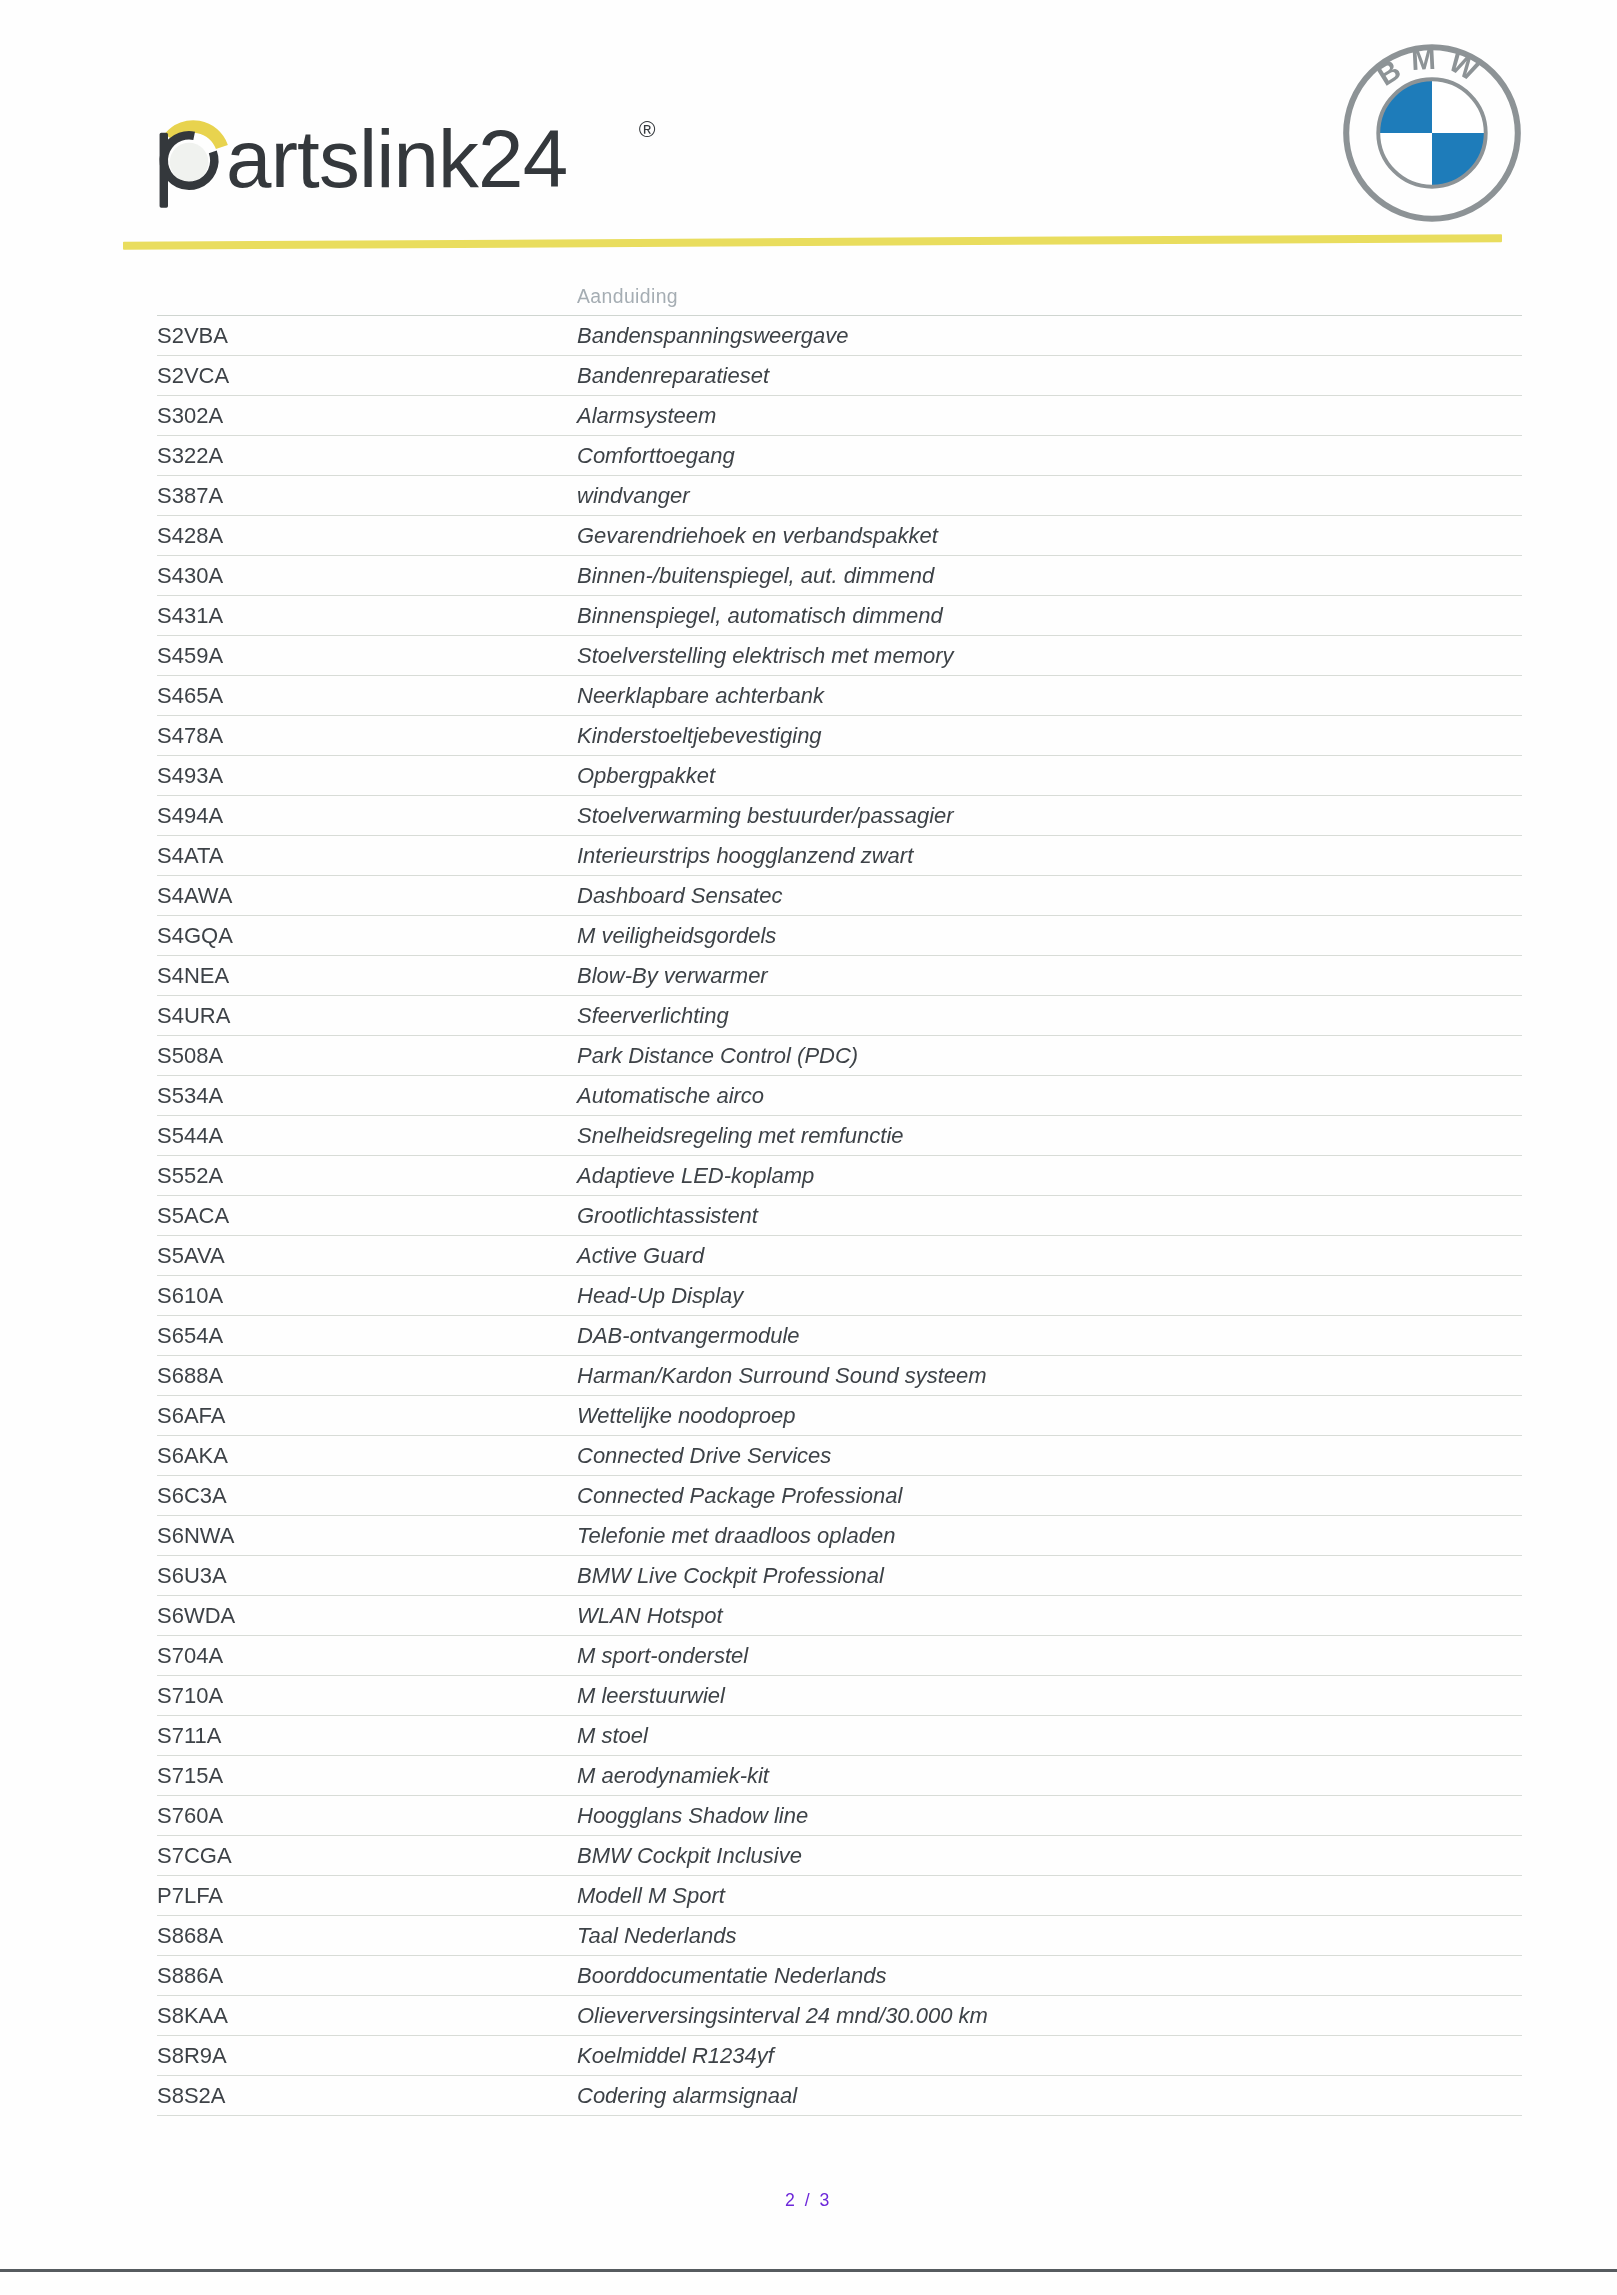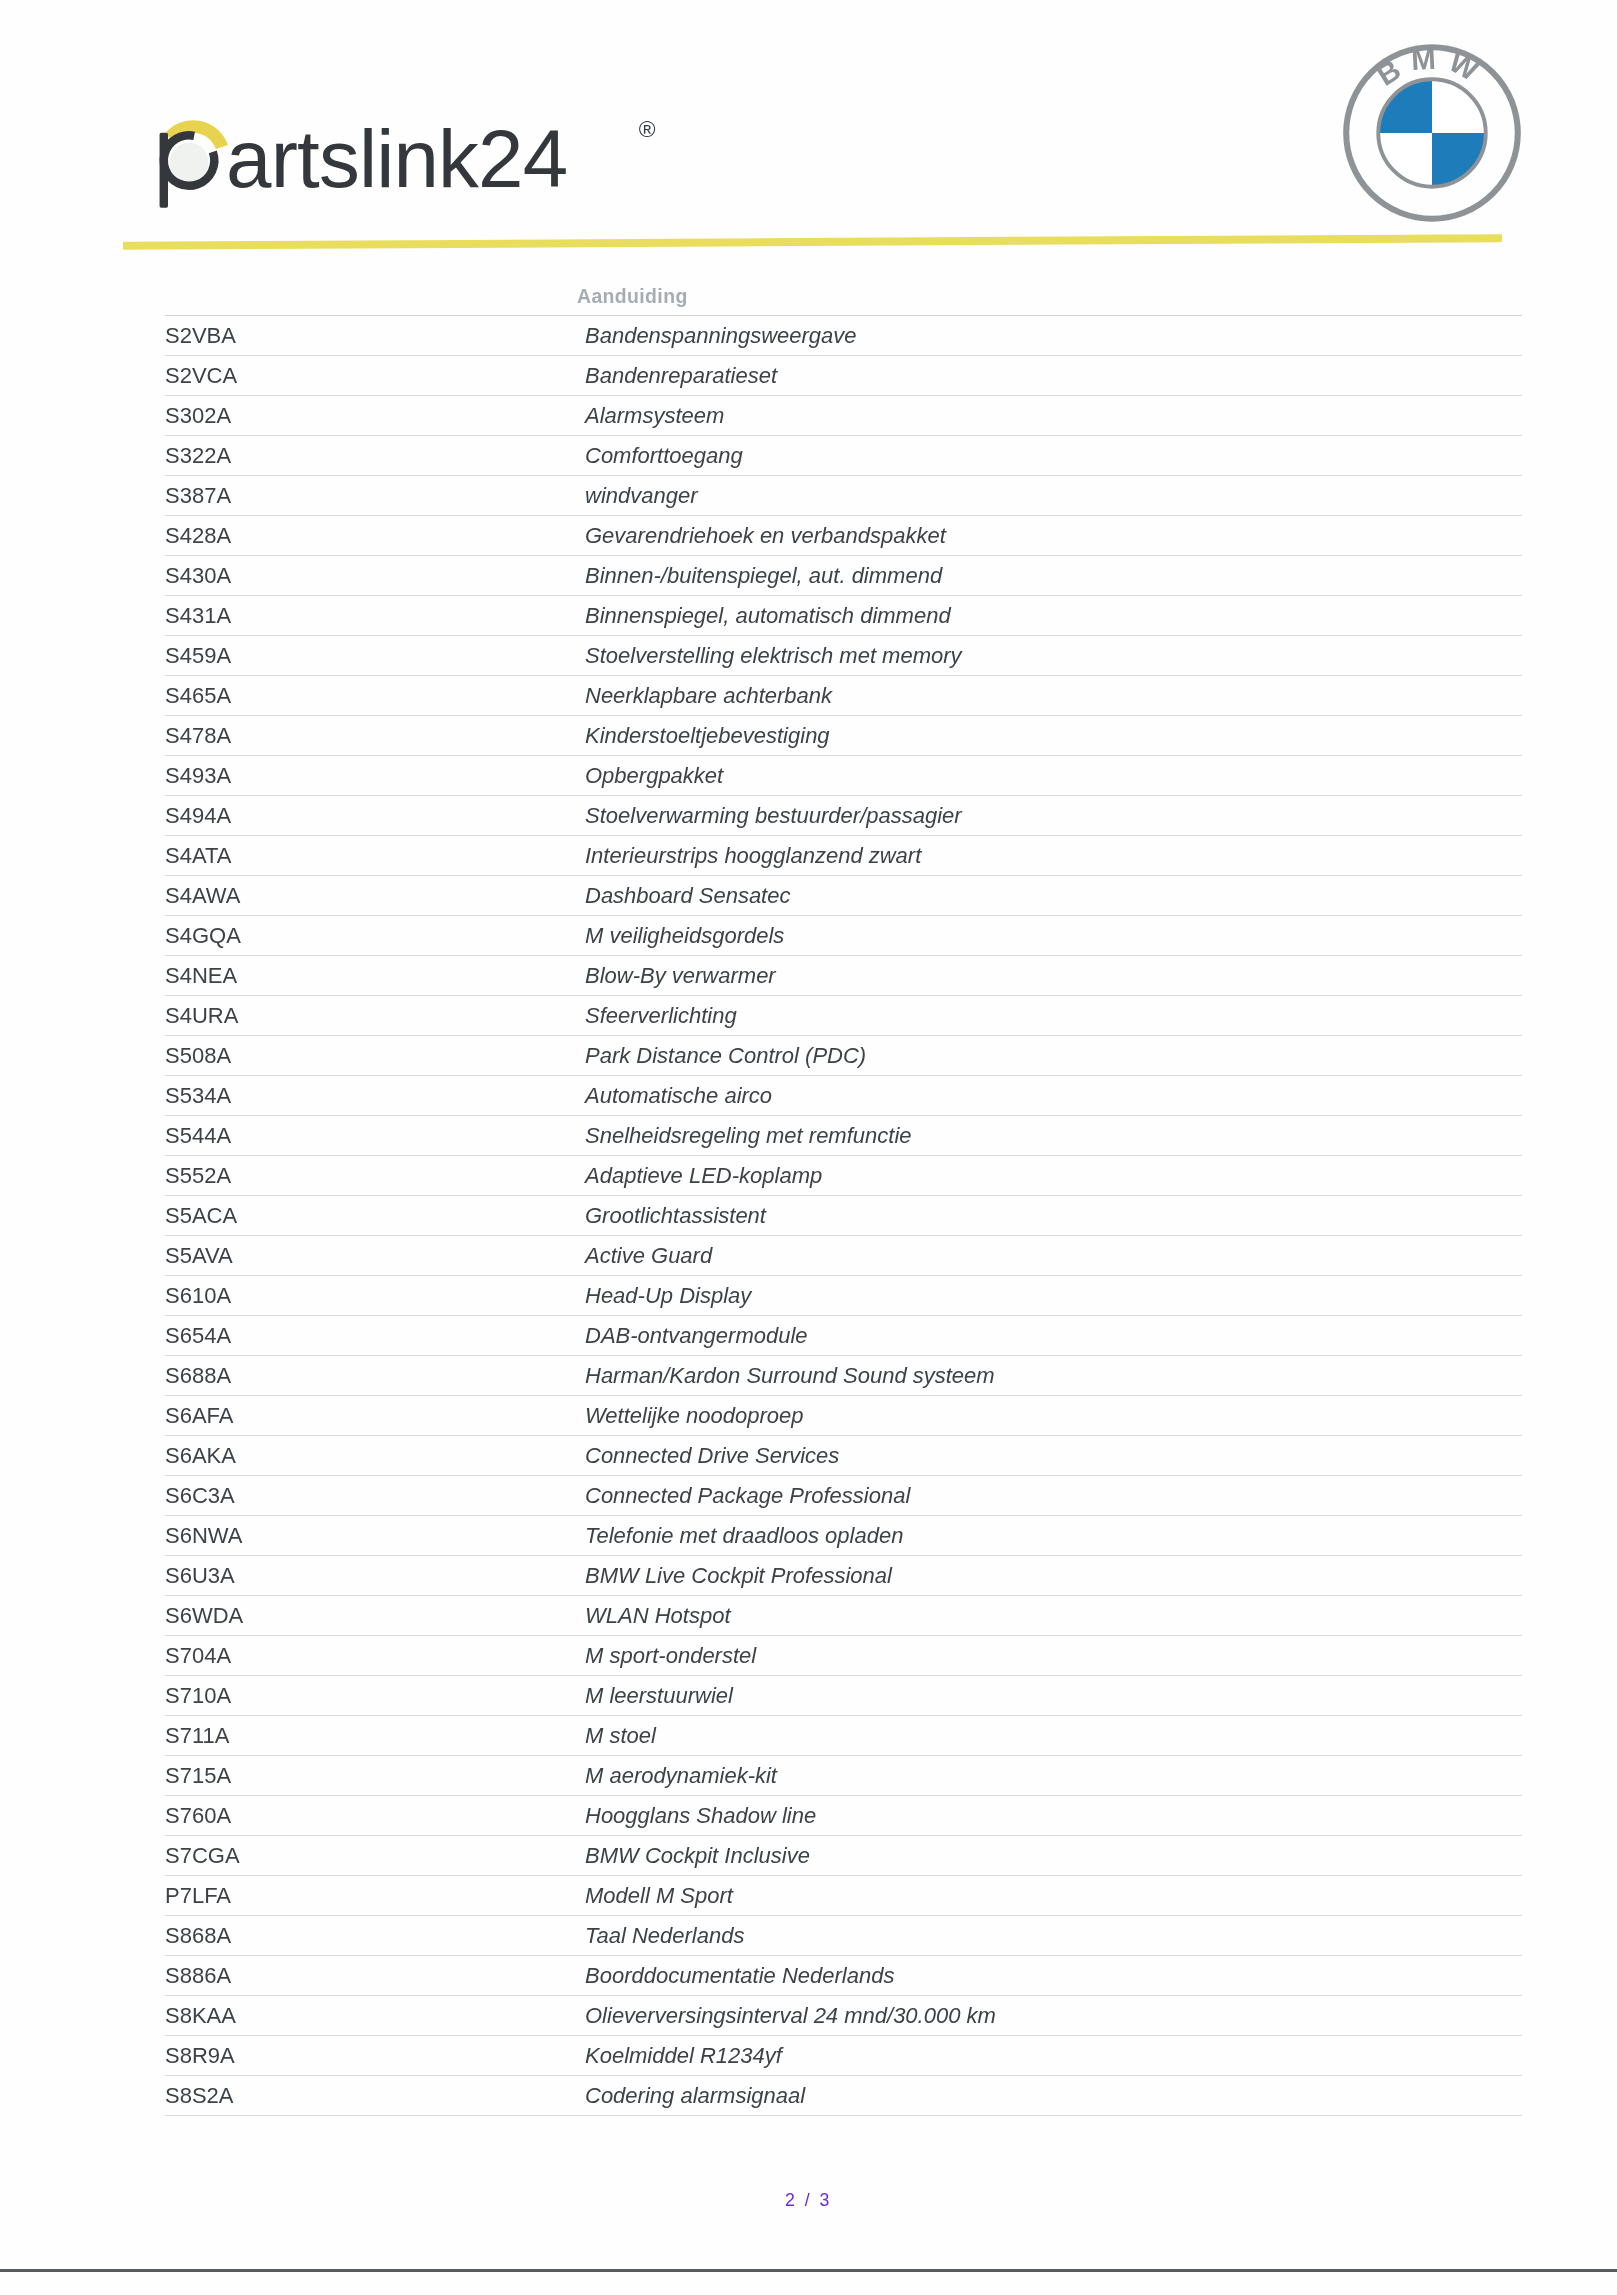--- a/index.html
+++ b/index.html
@@ -11,23 +11,23 @@
   .brand-logo{position:absolute;left:152px;top:103px;}
   .bmw-logo{position:absolute;left:1341px;top:42px;}
   .yellow-rule{
     position:absolute;left:123px;top:238px;width:1379px;height:7.6px;
     background:#e9dd5e;transform:rotate(-0.32deg);border-radius:0.8px;
   }
   
   .opt-table{position:absolute;left:157px;top:279px;width:1365px;}
   .thead{position:relative;height:36px;}
   .thead .col-label{
-    position:absolute;left:420px;top:5.9px;font-size:19.4px;color:#a5adb3;letter-spacing:0.4px;font-weight:bold;
-  }
-  .tbody{border-top:0.8px solid #cfd5d0;margin-left:8px;}
+    position:absolute;left:420px;top:5.9px;font-size:19.4px;color:#a5adb3;letter-spacing:0.4px;
+  }
+  .tbody{border-top:0.8px solid #cfd5d0;}
   .row{
     display:flex;align-items:center;height:40px;box-sizing:border-box;
     border-bottom:0.8px solid #d8dcd7;
   }
   .code{width:420px;flex:0 0 420px;font-size:22px;color:#3d4247;}
   .desc{font-size:22px;color:#3d4247;font-style:italic;}
   
   .page-indicator{
     position:absolute;left:0;top:2190px;width:100%;text-align:center;
     font-size:17.7px;letter-spacing:2.5px;color:#6d28d9;

